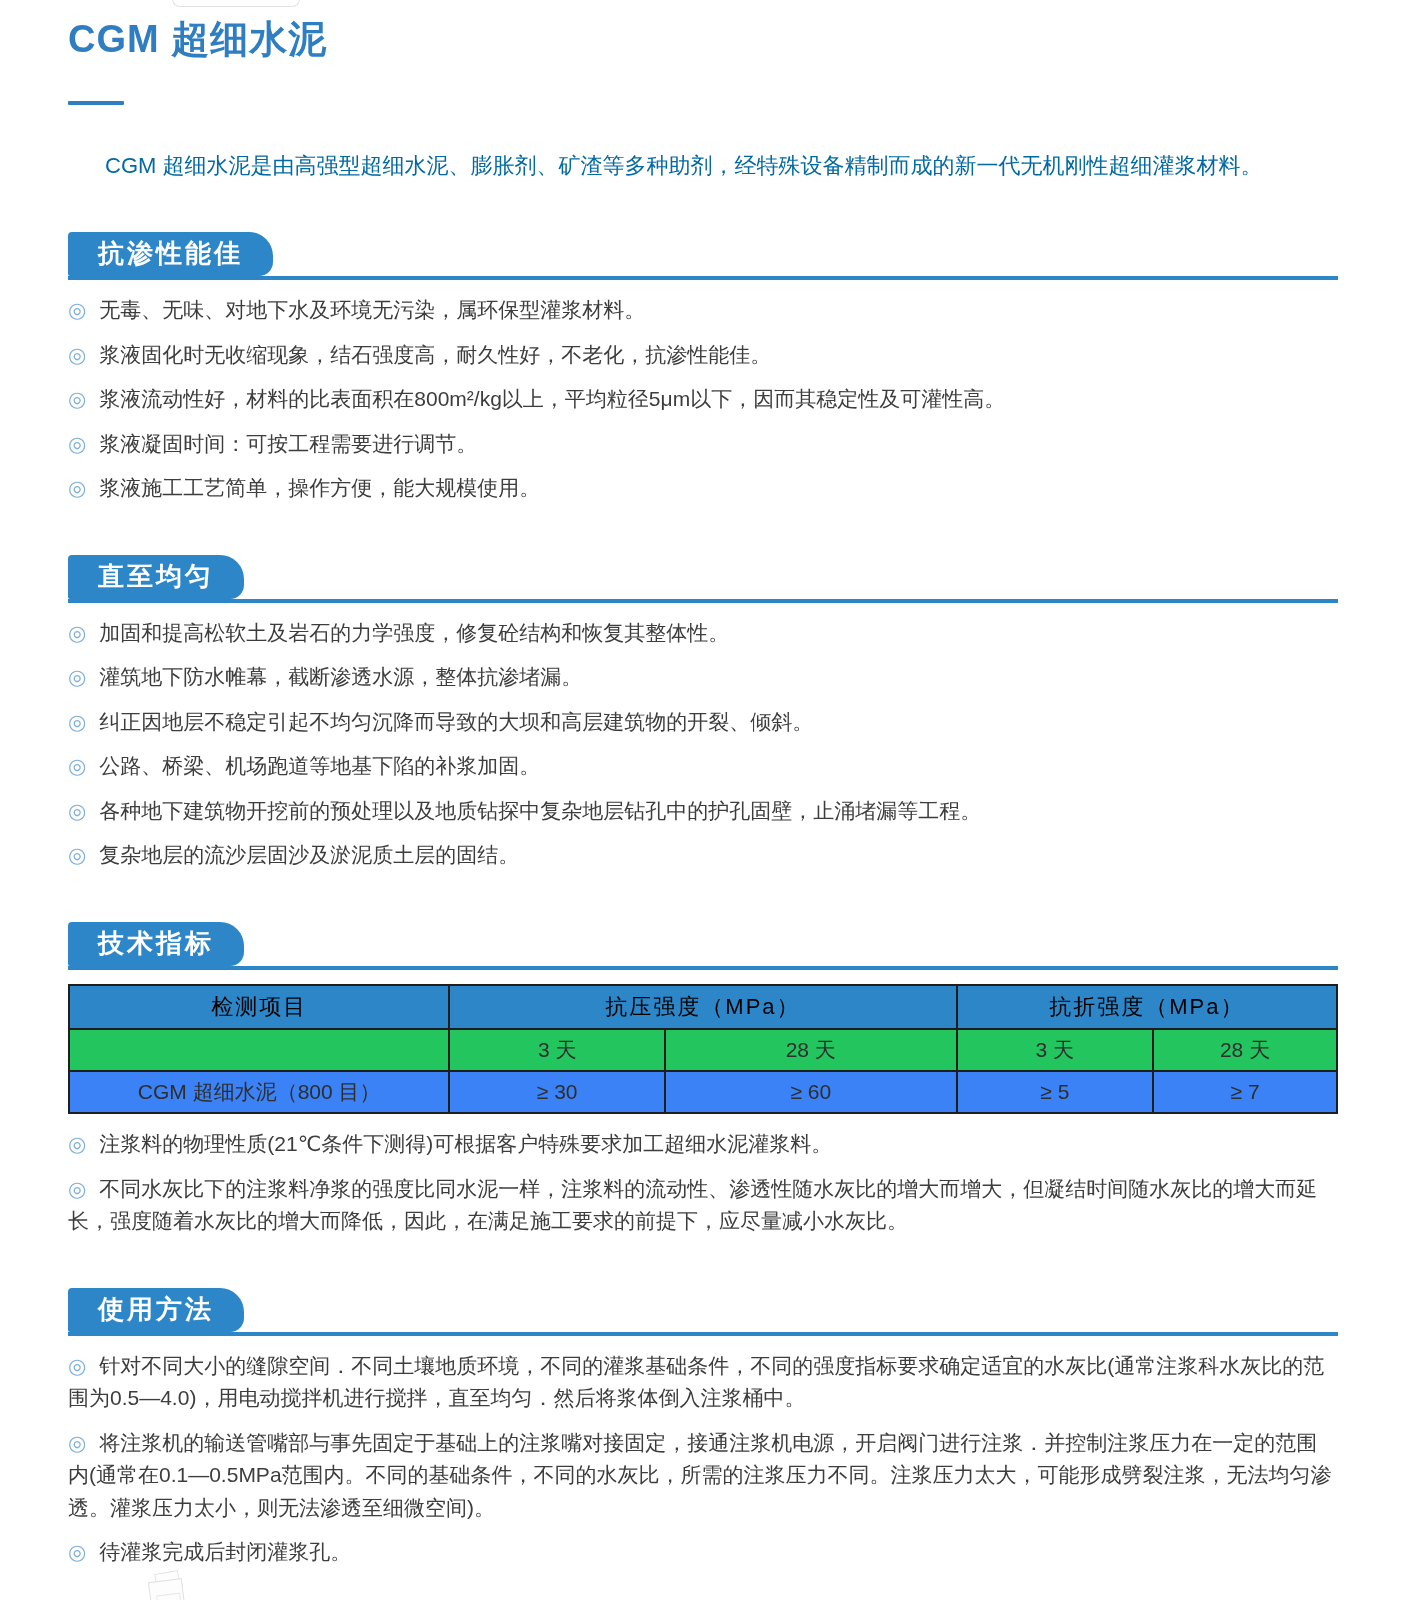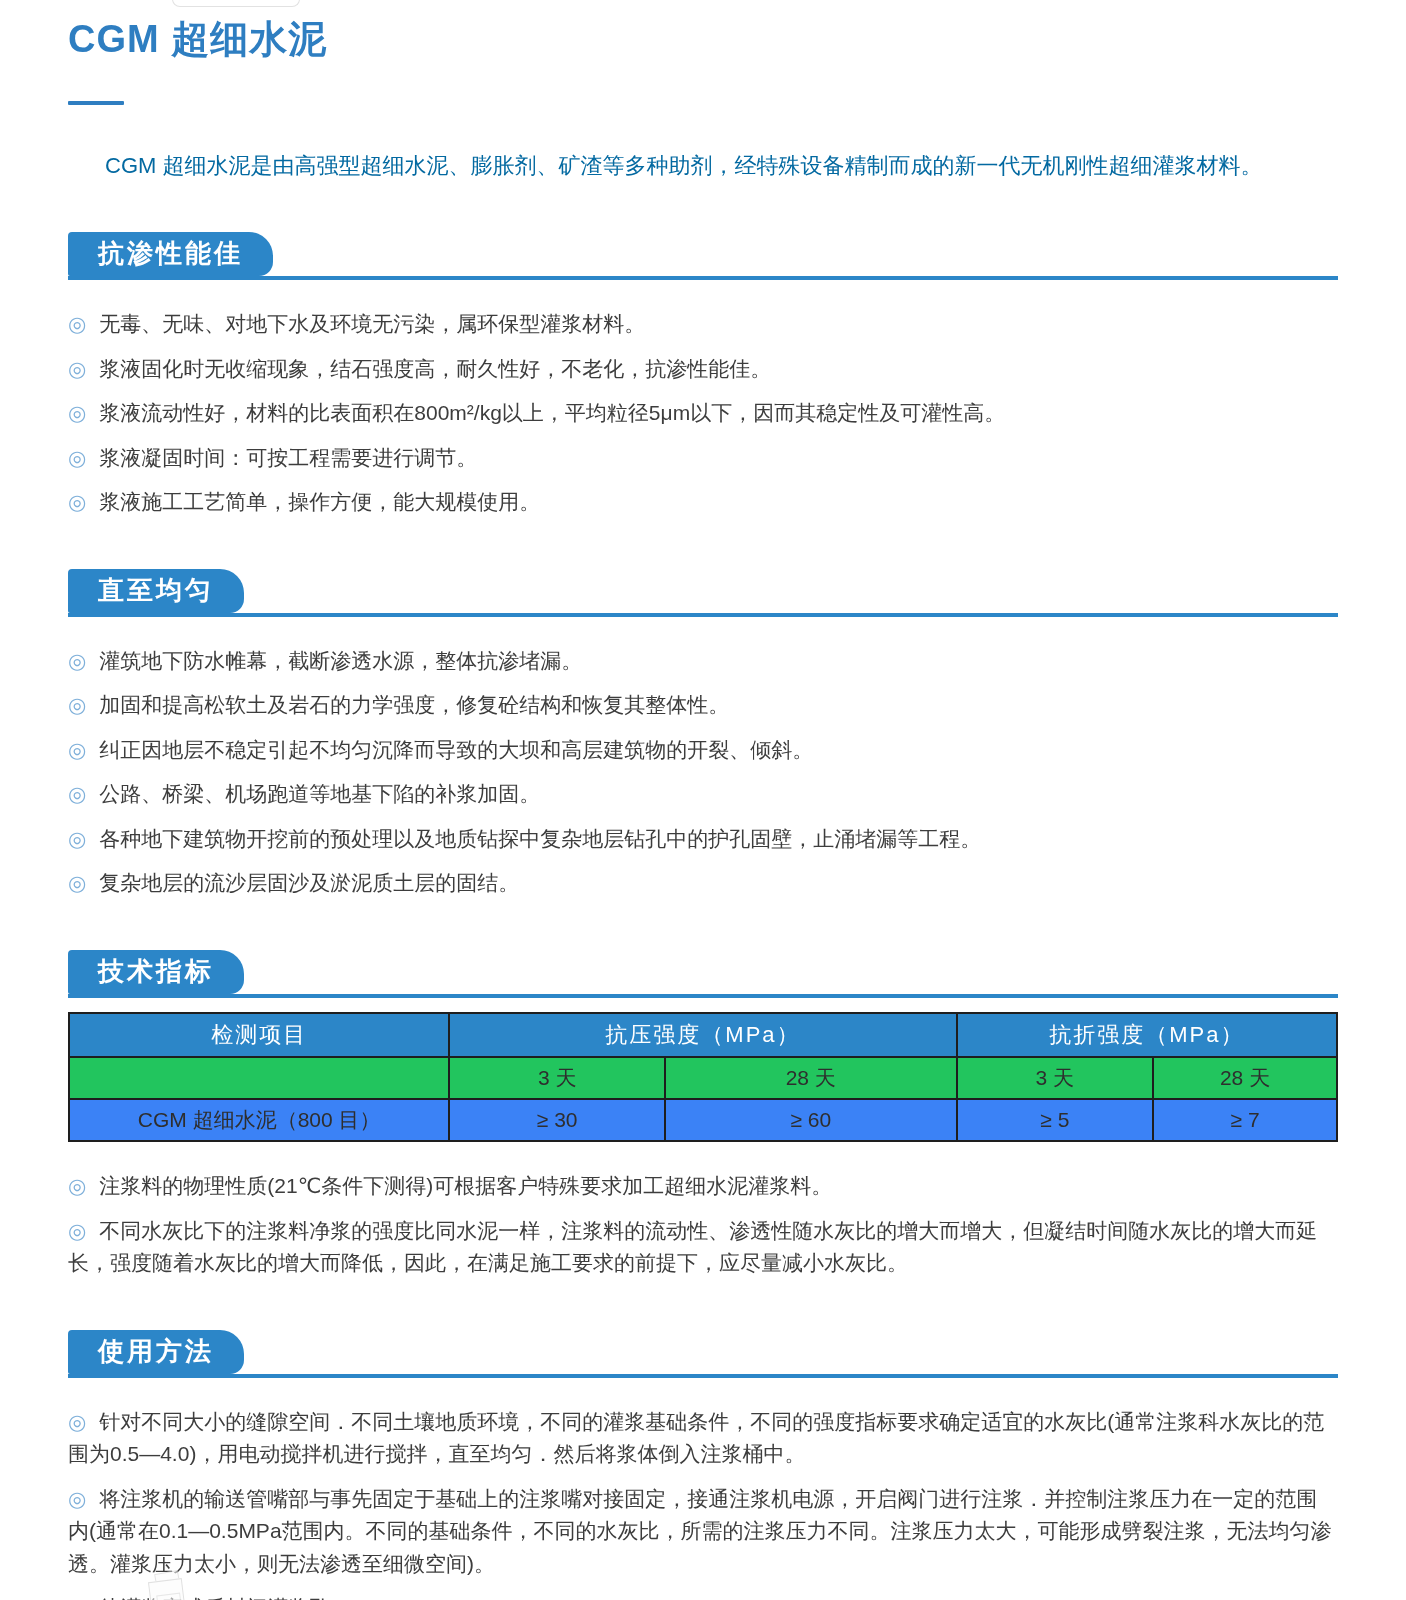--- a/index.html
+++ b/index.html
@@ -28,36 +28,36 @@
   .section { margin-top: 50px; }
   .sec-head { border-bottom: 4px solid #2c86c8; line-height: 0; }
   .sec-tab {
     display: inline-block; background: #2c86c8; color: #ffffff;
     font-size: 26px; font-weight: 700; letter-spacing: 3px;
     line-height: 1; padding: 8px 30px 10px 30px;
     border-radius: 4px 24px 14px 2px;
     vertical-align: bottom;
   }
 
-  .list { margin-top: 28px; }
+  .list { margin-top: 14px; }
   .li { font-size: 21px; line-height: 1.55; margin: 12px 0; }
   .bullet { color: #7fb0da; font-size: 21px; margin-right: 13px; }
   .li-text { color: #3d3d3d; }
 
   
   .spec-table {
     width: 100%; border-collapse: collapse; margin-top: 14px;
     table-layout: fixed;
   }
   .spec-table th, .spec-table td {
     border: 2px solid #1e1e1e; text-align: center; font-weight: 400;
     font-size: 21px; color: #2e2e2e; padding: 6px 4px; height: 36px;
   }
   .spec-table .t-blue th {
-    background: #2c86c8; color: #ffffff; letter-spacing: 2px; font-size: 22px;
+    background: #2c86c8; color: #000000; letter-spacing: 2px; font-size: 22px;
   }
   .spec-table .t-gray td { background: #22c55e; }
   .spec-table .t-data td { background: #3b82f6; }
 
   .notes { }
 
   
   .watermark-bag {
     position: absolute; left: 145px; top: 1572px; width: 46px; height: 60px;
     opacity: 0.55;
@@ -98,22 +98,22 @@
       <p class="li"><span class="bullet">◎</span><span class="li-text">浆液凝固时间：可按工程需要进行调节。</span></p>
       <p class="li"><span class="bullet">◎</span><span class="li-text">浆液施工工艺简单，操作方便，能大规模使用。</span></p>
     </div>
   </div>
 
   <div class="section">
     <div class="sec-head">
       <span class="sec-tab">直至均匀</span>
     </div>
     <div class="list">
+      <p class="li"><span class="bullet">◎</span><span class="li-text">加固和提高松软土及岩石的力学强度，修复砼结构和恢复其整体性。</span></p>
       <p class="li"><span class="bullet">◎</span><span class="li-text">灌筑地下防水帷幕，截断渗透水源，整体抗渗堵漏。</span></p>
-      <p class="li"><span class="bullet">◎</span><span class="li-text">加固和提高松软土及岩石的力学强度，修复砼结构和恢复其整体性。</span></p>
       <p class="li"><span class="bullet">◎</span><span class="li-text">纠正因地层不稳定引起不均匀沉降而导致的大坝和高层建筑物的开裂、倾斜。</span></p>
       <p class="li"><span class="bullet">◎</span><span class="li-text">公路、桥梁、机场跑道等地基下陷的补浆加固。</span></p>
       <p class="li"><span class="bullet">◎</span><span class="li-text">各种地下建筑物开挖前的预处理以及地质钻探中复杂地层钻孔中的护孔固壁，止涌堵漏等工程。</span></p>
       <p class="li"><span class="bullet">◎</span><span class="li-text">复杂地层的流沙层固沙及淤泥质土层的固结。</span></p>
     </div>
   </div>
 
   <div class="section">
     <div class="sec-head">
       <span class="sec-tab">技术指标</span>

